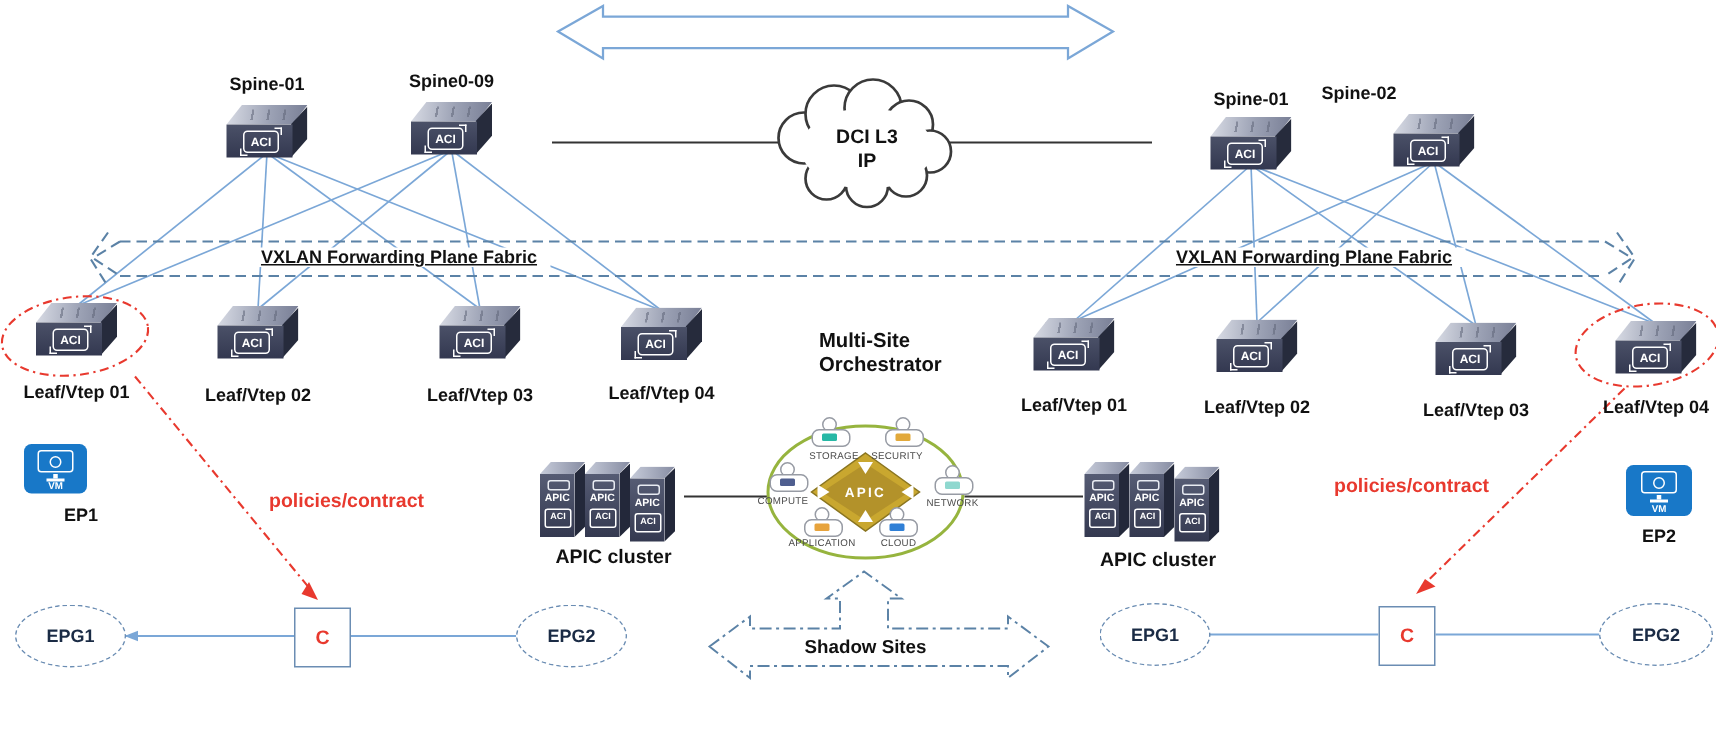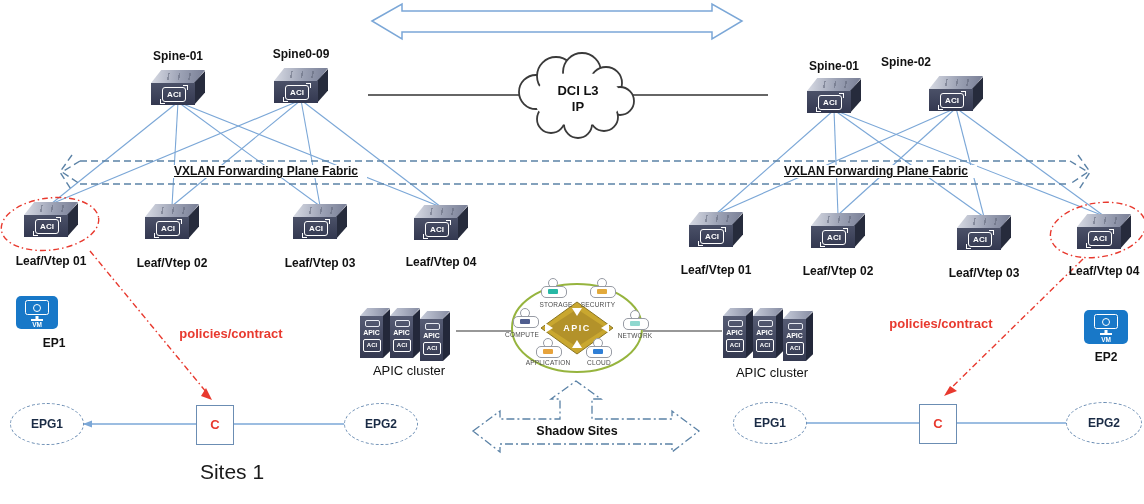--- a/index.html
+++ b/index.html
@@ -2,21 +2,21 @@
 <html><head>
 <meta charset="utf-8">
 <style>
   html,body{margin:0;padding:0;background:#fff;}
   #stage{position:relative;width:1144px;height:504px;background:#fff;overflow:hidden;
          font-family:"Liberation Sans",sans-serif;}
   svg.wires{position:absolute;left:0;top:0;z-index:1;}
   .lbl{position:absolute;z-index:3;color:#111;text-align:center;font-family:"Liberation Sans",sans-serif;}
   .b12{font-weight:700;font-size:12px;line-height:13px;}
   .b13{font-weight:700;font-size:13px;line-height:14px;}
-  .reg13{font-weight:400;font-size:13px;line-height:14px;}
+  .reg13{font-weight:700;font-size:13px;line-height:14px;}
   .site-name{font-weight:400;font-size:21px;line-height:22px;color:#1a1a1a;}
   .red-lbl{color:#e8392e;font-weight:700;font-size:13px;line-height:14px;}
   .whitebg{background:#fff;padding:0 3px;text-decoration:underline;}
   .mso{position:absolute;z-index:3;font-weight:700;font-size:13.5px;line-height:16px;color:#111;text-align:left;}
 
   
   .sw{position:absolute;width:54px;height:36px;z-index:2;}
   .sw i{display:block;}
   .sw-top{position:absolute;left:0;top:0;width:54px;height:13px;
           background:linear-gradient(95deg,#d9dce5,#9ba1b4 55%,#787e95);
@@ -263,20 +263,24 @@
       <i class="sw-side"></i>
       <i class="sw-front"></i>
     <b class="aci-badge">ACI</b>
     </div>
 
   <div class="lbl b12" style="left:668px;top:264px;width:96px">Leaf/Vtep 01</div>
   <div class="lbl b12" style="left:790px;top:265px;width:96px">Leaf/Vtep 02</div>
   <div class="lbl b12" style="left:936px;top:267px;width:96px">Leaf/Vtep 03</div>
   <div class="lbl b12" style="left:1056px;top:265px;width:96px">Leaf/Vtep 04</div>
 
+  <div class="mso" style="left:546px;top:219px">
+    <div>Multi-Site</div>
+    <div>Orchestrator</div>
+  </div>
 
   <div class="apic-core-lbl" style="left:547px;top:323px;width:60px">APIC</div>
 
   <div class="person" style="left:540px;top:278px">
       <i class="p-head"></i>
       <i class="p-body"></i>
       <i class="p-chip chip-storage"></i>
     </div>
   <div class="role-lbl" style="left:526px;top:301px;width:60px">STORAGE</div>
   <div class="person" style="left:589px;top:278px">
@@ -384,15 +388,14 @@
   <div class="epg" style="left:10px;top:403px;width:72px;height:40px">EPG1</div>
   <div class="cbox" style="left:196px;top:405px">C</div>
   <div class="epg" style="left:344px;top:403px;width:72px;height:40px">EPG2</div>
 
   <div class="epg" style="left:733px;top:402px;width:72px;height:40px">EPG1</div>
   <div class="cbox" style="left:919px;top:404px">C</div>
   <div class="epg" style="left:1066px;top:402px;width:74px;height:40px">EPG2</div>
 
   <div class="lbl b12" style="left:497px;top:425px;width:160px;font-size:12.5px">Shadow Sites</div>
 
-  <div class="lbl site-name" style="left:158px;top:461px;width:148px">Sites 1</div>
 
 </div>
 
 </body></html>

